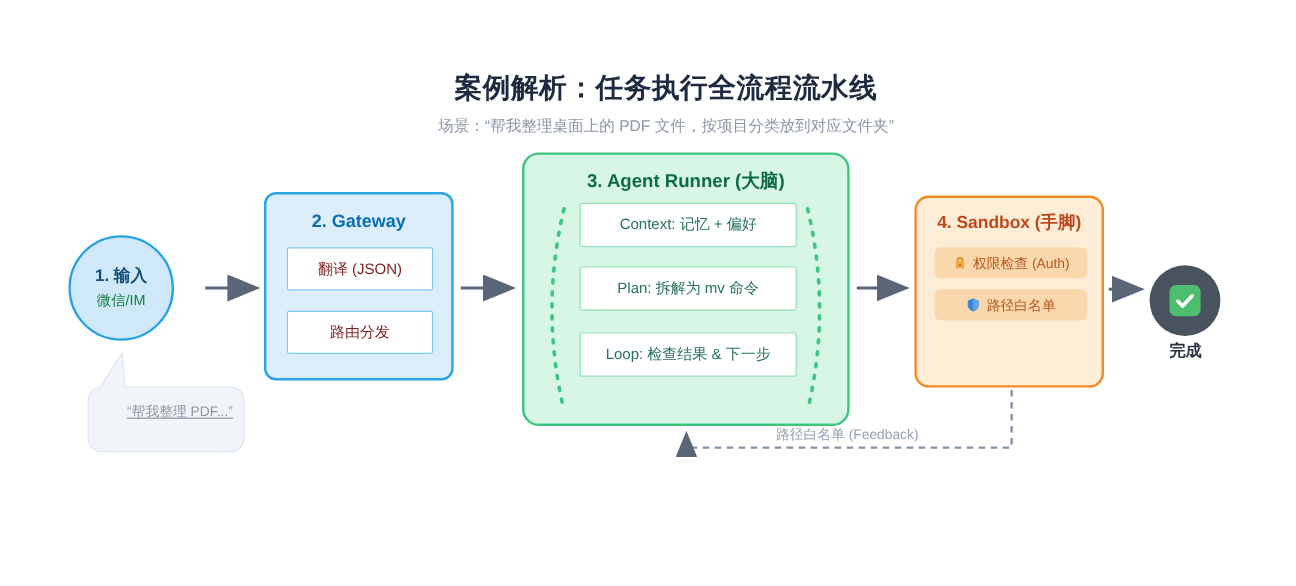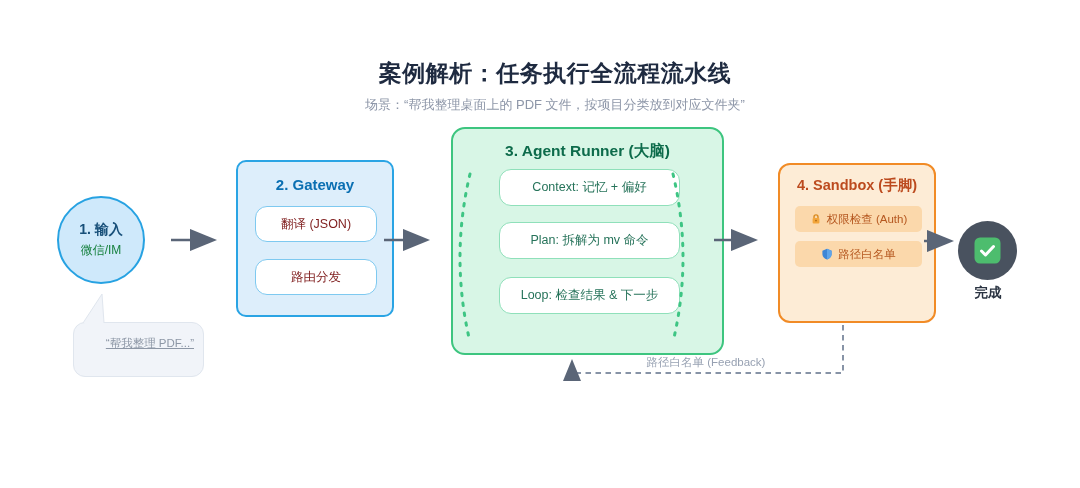--- a/index.html
+++ b/index.html
@@ -24,24 +24,24 @@
   
   .bubble{
     position:absolute;left:73px;top:322px;width:131px;height:55px;box-sizing:border-box;
     background:#f1f4f9;border:1px solid #e0e6ee;border-radius:12px;
   }
   .bubble span{
     position:absolute;right:9px;top:13px;font-size:11.5px;color:#8d97a6;white-space:nowrap;text-decoration:underline;
   }
 
   
-  .stage{position:absolute;box-sizing:border-box;margin-left:16px;}
+  .stage{position:absolute;box-sizing:border-box;}
   .stage-title{position:absolute;left:0;width:100%;text-align:center;font-weight:bold;white-space:nowrap;}
   .step{
-    position:absolute;box-sizing:border-box;background:#fff;border-radius:12px;
+    position:absolute;box-sizing:border-box;background:#fff;border-radius:2px;
     display:flex;align-items:center;justify-content:center;white-space:nowrap;
   }
 
   
   .gateway{left:220px;top:160px;width:158px;height:157px;background:#ddeefb;border:2px solid #2aa4e4;border-radius:10px;}
   .gateway .stage-title{top:14px;font-size:15px;color:#0a6fb2;}
   .gateway .step{left:17px;width:122px;height:36px;border:1.5px solid #7ec9f0;font-size:12.5px;color:#7f1d1d;}
   .gateway .step.s0{top:44px;}
   .gateway .step.s1{top:97px;}
 

